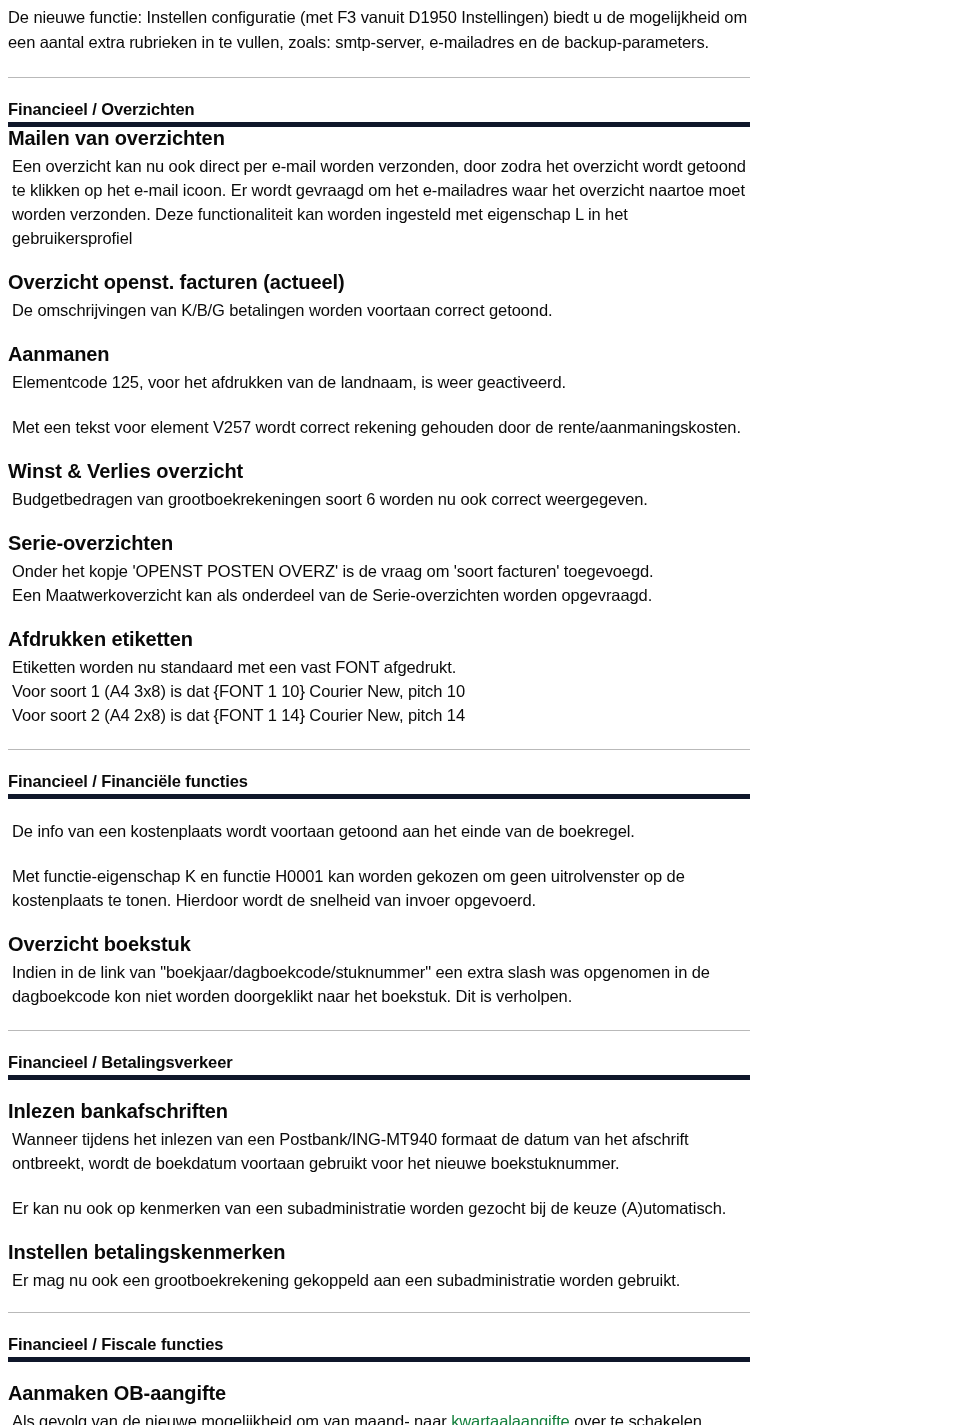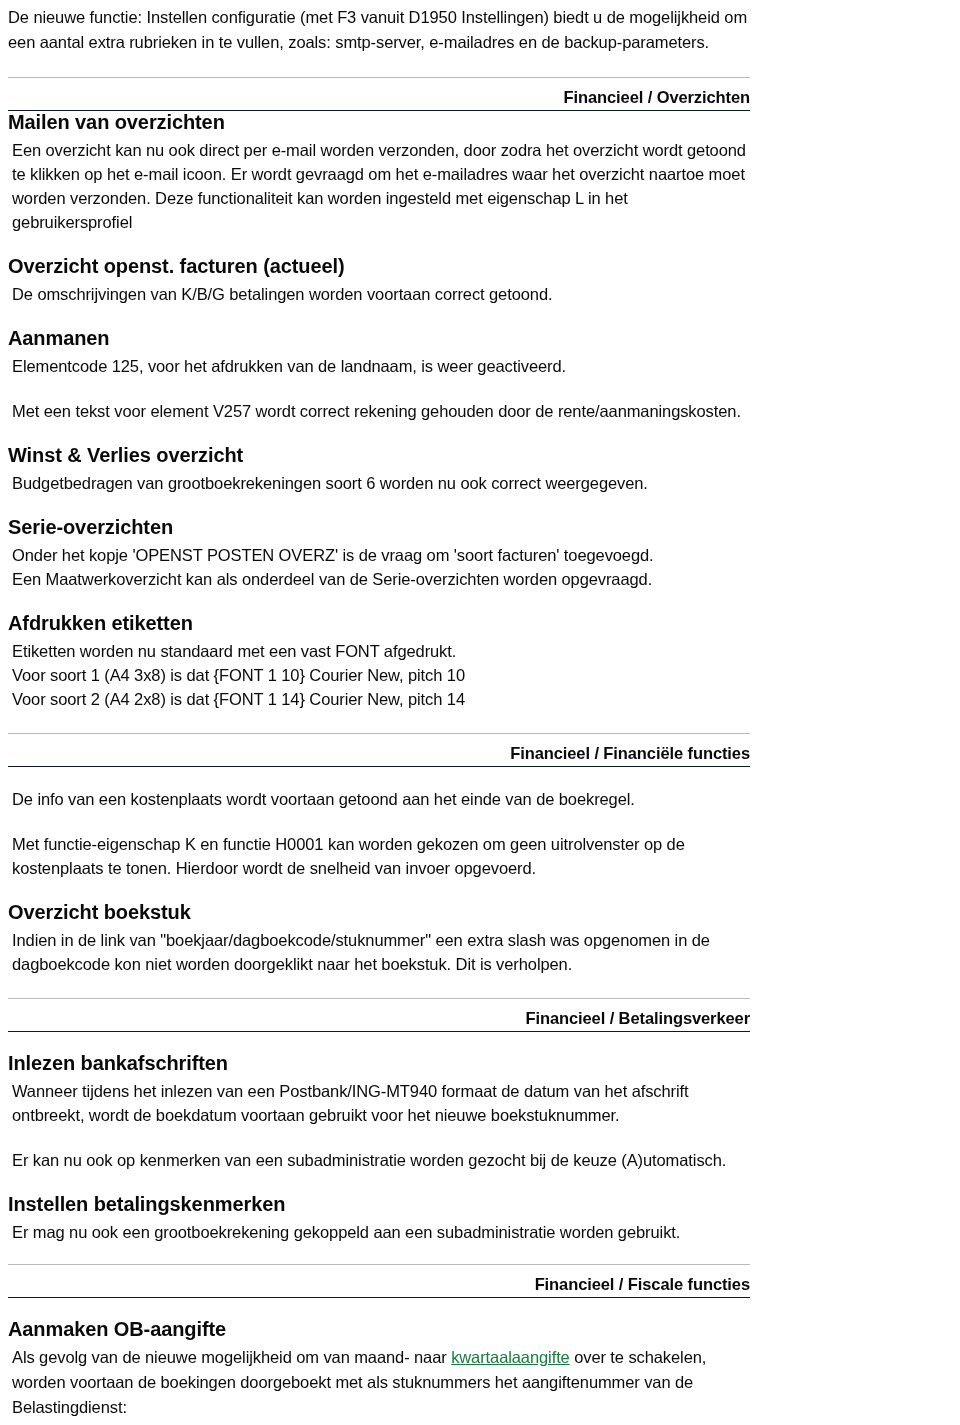--- a/index.html
+++ b/index.html
@@ -25,24 +25,23 @@
   .intro {
     font-size: 16.5px;
     line-height: 25px;
     margin: 0 0 6px 0;
     letter-spacing: -0.1px;
   }
 
   
   .band {
     border-top: 1px solid #b9b9b9;
-    border-bottom: 1px solid #0f172a;
+    border-bottom: 5px solid #0f172a;
     margin: 22px 0 0 0;
-    padding: 8px 0 2px 0;
-    text-align: right;
+    padding: 20px 0 2px 0;
   }
   .band.tight { margin-top: 20px; }
   .band-title {
     font-size: 16.5px;
     font-weight: bold;
     line-height: 22px;
     letter-spacing: -0.1px;
     margin: 0;
   }
 

